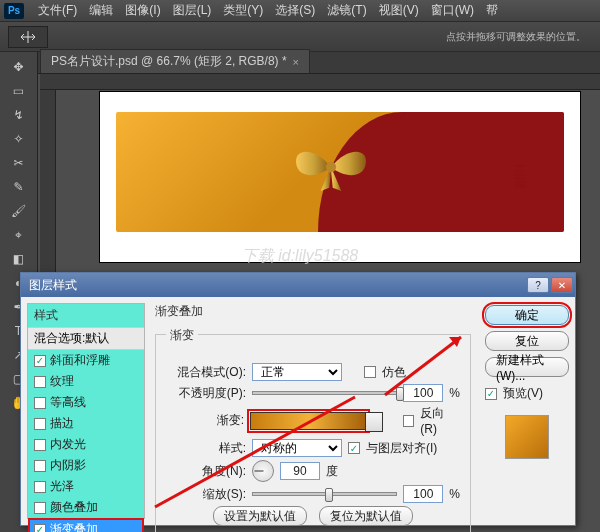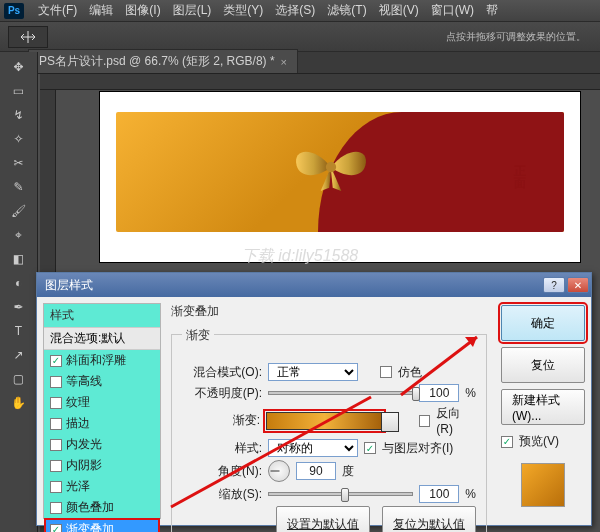--- a/index.html
+++ b/index.html
@@ -3,36 +3,36 @@
 <meta charset="utf-8">
 <style>
 * { margin:0; padding:0; box-sizing:border-box; font-family:"Microsoft YaHei",SimSun,sans-serif; font-size:12px; }
 body { width:600px; height:532px; background:#4d4d4d; overflow:hidden; position:relative; }
 .menubar { height:22px; background:linear-gradient(#535353,#424242); display:flex; align-items:center; padding-left:4px; border-bottom:1px solid #2a2a2a; }
 .ps-logo { width:20px; height:16px; background:#001e36; color:#31a8ff; font-weight:bold; font-size:10px; display:flex; align-items:center; justify-content:center; border-radius:2px; margin-right:8px; }
 .menu-item { color:#d8d8d8; padding:0 6px; cursor:default; font-size:12px; }
 .optbar { height:30px; background:linear-gradient(#4a4a4a,#3c3c3c); border-bottom:1px solid #2a2a2a; display:flex; align-items:center; padding-left:8px; color:#c0c0c0; justify-content:space-between; padding-right:14px; }
 .cursor-swatch{ width:40px; height:22px; border:1px solid #222; background:#3a3a3a; display:flex; align-items:center; justify-content:center; }
 .hint { color:#bdbdbd; font-size:10px; }
-.tabrow { height:22px; background:#3a3a3a; display:flex; align-items:flex-end; padding-left:28px; border-bottom:1px solid #222;}
+.tabrow { height:22px; background:#3a3a3a; display:flex; align-items:flex-end; padding-left:40px; border-bottom:1px solid #222;}
 .doc-tab { background:#4b4b4b; color:#d0d0d0; padding:3px 10px; border:1px solid #2a2a2a; border-bottom:none; font-size:11px; display:flex; align-items:center; gap:6px;}
 .close-x{ color:#aaa; font-size:11px;}
 .left-tools { position:absolute; top:52px; left:0; width:38px; bottom:0; background:#444; border-right:1px solid #222; display:flex; flex-direction:column; align-items:center; padding-top:4px; gap:2px;}
 .ruler-top{ position:absolute; top:74px; left:40px; right:0; height:16px; background:#3b3b3b; border-bottom:1px solid #222;}
 .ruler-left{ position:absolute; top:90px; left:40px; width:16px; bottom:0; background:#3b3b3b; border-right:1px solid #222;}
 .tool { width:28px; height:22px; display:flex; align-items:center; justify-content:center; color:#ccc; border:1px solid transparent; }
 .canvas { position:absolute; top:92px; left:100px; width:480px; height:170px; background:#fff; box-shadow:0 0 0 1px #000; }
 .card { position:absolute; inset:20px 16px 30px 16px; background:linear-gradient(135deg,#f6b233 0%,#d28a12 45%),#8f1315; border-radius:2px; overflow:hidden;}
 .card-red { position:absolute; top:0; right:0; bottom:0; width:55%; background:#8f1315; border-top-left-radius:140px 200px;}
 .bow { position:absolute; left:48%; top:46%; transform:translate(-50%,-50%); width:86px; height:56px; }
 .bow svg { width:100%; height:100%; }
 .side-text{ position:absolute; right:-4px; top:4px; bottom:4px; width:70px; display:flex; flex-direction:column; justify-content:center; color:#8b1113; font-size:44px; font-weight:900; line-height:1; font-family:"SimHei"; }
 .wm { position:absolute; left:50%; top:246px; transform:translateX(-50%); color:rgba(210,210,210,.8); font-size:16px; font-style:italic; }
 
-.dlg { position:absolute; left:36px; top:272px; width:556px; height:254px; background:#f0f0f0; border:1px solid #5a7aa5; box-shadow:2px 2px 6px rgba(0,0,0,.5); }
+.dlg { position:absolute; left:20px; top:272px; width:556px; height:254px; background:#f0f0f0; border:1px solid #5a7aa5; box-shadow:2px 2px 6px rgba(0,0,0,.5); }
 .dlg-title { height:24px; background:linear-gradient(#6a87b7,#466aa1); color:#fff; display:flex; align-items:center; justify-content:space-between; padding:0 2px 0 8px; font-size:12px; }
 .dlg-winbtns { display:flex; gap:2px;}
 .winbtn { width:22px; height:16px; background:linear-gradient(#e7eefb,#c0cde6); border:1px solid #5b7bab; border-radius:2px; color:#2b2b2b; display:flex; align-items:center; justify-content:center; font-size:10px;}
 .winbtn.close{ background:linear-gradient(#e98a7b,#c94b3a); color:#fff;}
 .dlg-body { position:absolute; top:24px; left:0; right:0; bottom:0; display:flex; }
 .styles-pane { width:118px; border:1px solid #b5b5b5; margin:6px 0 6px 6px; background:#5eead4; display:flex; flex-direction:column; }
 .styles-head { padding:3px 6px; color:#333; }
 .styles-sub { padding:2px 6px; background:#e9e9e9; border-top:1px solid #ccc; border-bottom:1px solid #ccc; }
 .style-row { display:flex; align-items:center; gap:4px; padding:2px 6px; color:#222; }
 .style-row.sel { background:#3399ff; color:#fff; border:2px solid #d11; padding:1px 4px;}
@@ -46,21 +46,21 @@
 select,input[type=text]{ font-size:12px; border:1px solid #7a9fce; background:#fff; height:18px; padding:0 4px; }
 .slider { height:4px; background:#c9c9c9; border:1px solid #8a8a8a; position:relative; flex:1; }
 .slider-thumb{ position:absolute; top:-5px; width:8px; height:14px; background:linear-gradient(#fafafa,#cfcfcf); border:1px solid #6b6b6b; border-radius:2px;}
 .numbox { width:40px; text-align:center; border:1px solid #7a9fce; background:#fff; height:18px; display:inline-flex; align-items:center; justify-content:center;}
 .grad-swatch{ width:120px; height:18px; background:linear-gradient(90deg,#c77c0d,#f2b23a,#a4600a); border:1px solid #333; position:relative;}
 .grad-swatch:after{content:"";position:absolute;right:-17px;top:-1px;width:16px;height:18px;border:1px solid #333;background:linear-gradient(#f6f6f6,#dcdcdc);}
 .grad-swatch .dd{ position:absolute; right:-12px; top:5px; width:0;height:0;border-left:4px solid transparent;border-right:4px solid transparent;border-top:5px solid #222;}
 .hl-red { outline:2px solid #d11; outline-offset:1px; }
 .dial { width:22px; height:22px; border:1px solid #888; border-radius:50%; background:radial-gradient(#fafafa,#d6d6d6); position:relative;}
 .dial:after{content:"";position:absolute;left:50%;top:50%;width:1px;height:9px;background:#333;transform-origin:top;transform:rotate(90deg);}
-.btn { height:36px; padding:0 10px; background:linear-gradient(#fdfdfd,#e4e4e4); border:1px solid #8a8a8a; border-radius:2px; display:inline-flex; align-items:center; justify-content:center; }
+.btn { height:20px; padding:0 10px; background:linear-gradient(#fdfdfd,#e4e4e4); border:1px solid #8a8a8a; border-radius:9px; display:inline-flex; align-items:center; justify-content:center; }
 .right-pane{ width:96px; padding:8px 6px; display:flex; flex-direction:column; gap:6px; align-items:stretch;}
 .btn.primary{ background:linear-gradient(#dff2fb,#bfe6f6); border:1px solid #4e86b1; }
 .swatch-prev{ width:44px; height:44px; margin:4px auto 0; background:linear-gradient(135deg,#f3a828,#b96f0a); border:1px solid #999; }
 .arrow { position:absolute; pointer-events:none; }
 </style>
 </head>
 <body>
 
 <div class="menubar">
   <div class="ps-logo">Ps</div>
@@ -153,25 +153,25 @@
 
     <div class="styles-pane">
       <div class="styles-head">样式</div>
       <div class="styles-sub">混合选项:默认</div>
       <div class="style-row">
           <span class="chk">✓</span>
           <span>斜面和浮雕</span>
         </div>
       <div class="style-row">
           <span class="chk"></span>
+          <span>纹理</span>
+        </div>
+      <div class="style-row">
+          <span class="chk"></span>
           <span>等高线</span>
-        </div>
-      <div class="style-row">
-          <span class="chk"></span>
-          <span>纹理</span>
         </div>
       <div class="style-row">
           <span class="chk"></span>
           <span>描边</span>
         </div>
       <div class="style-row">
           <span class="chk"></span>
           <span>内发光</span>
         </div>
       <div class="style-row">
@@ -240,21 +240,21 @@
 
         <div class="row">
           <span class="lbl">缩放(S):</span>
           <div class="slider" style="width:110px">
               <div class="slider-thumb" style="left:50%"></div>
             </div>
           <span class="numbox">100</span>
           <span>%</span>
         </div>
 
-        <div class="row" style="justify-content:flex-end; gap:12px; text-decoration:underline;">
+        <div class="row" style="justify-content:center; gap:12px; ">
           <div class="btn">设置为默认值</div>
           <div class="btn">复位为默认值</div>
         </div>
       </div>
 
       <svg class="arrow" style="left:-10px;top:10px;width:340px;height:210px">
         <line x1="20" y1="200" x2="220" y2="90" stroke="#d11" stroke-width="3"></line>
         <line x1="250" y1="88" x2="326" y2="30" stroke="#d11" stroke-width="3"></line>
         <polygon points="326,30 314,30 322,40" fill="#d11"></polygon>
       </svg>

